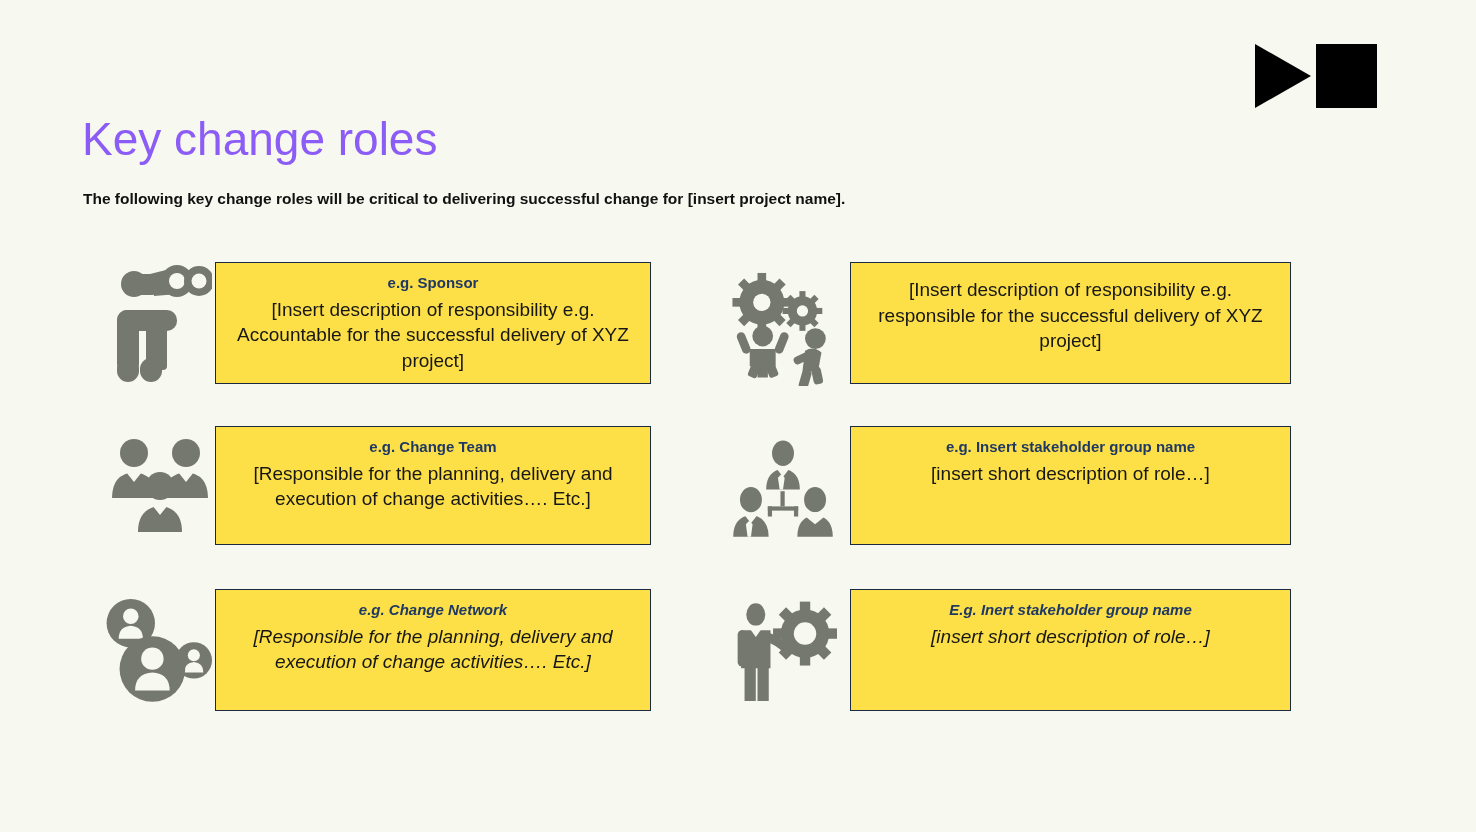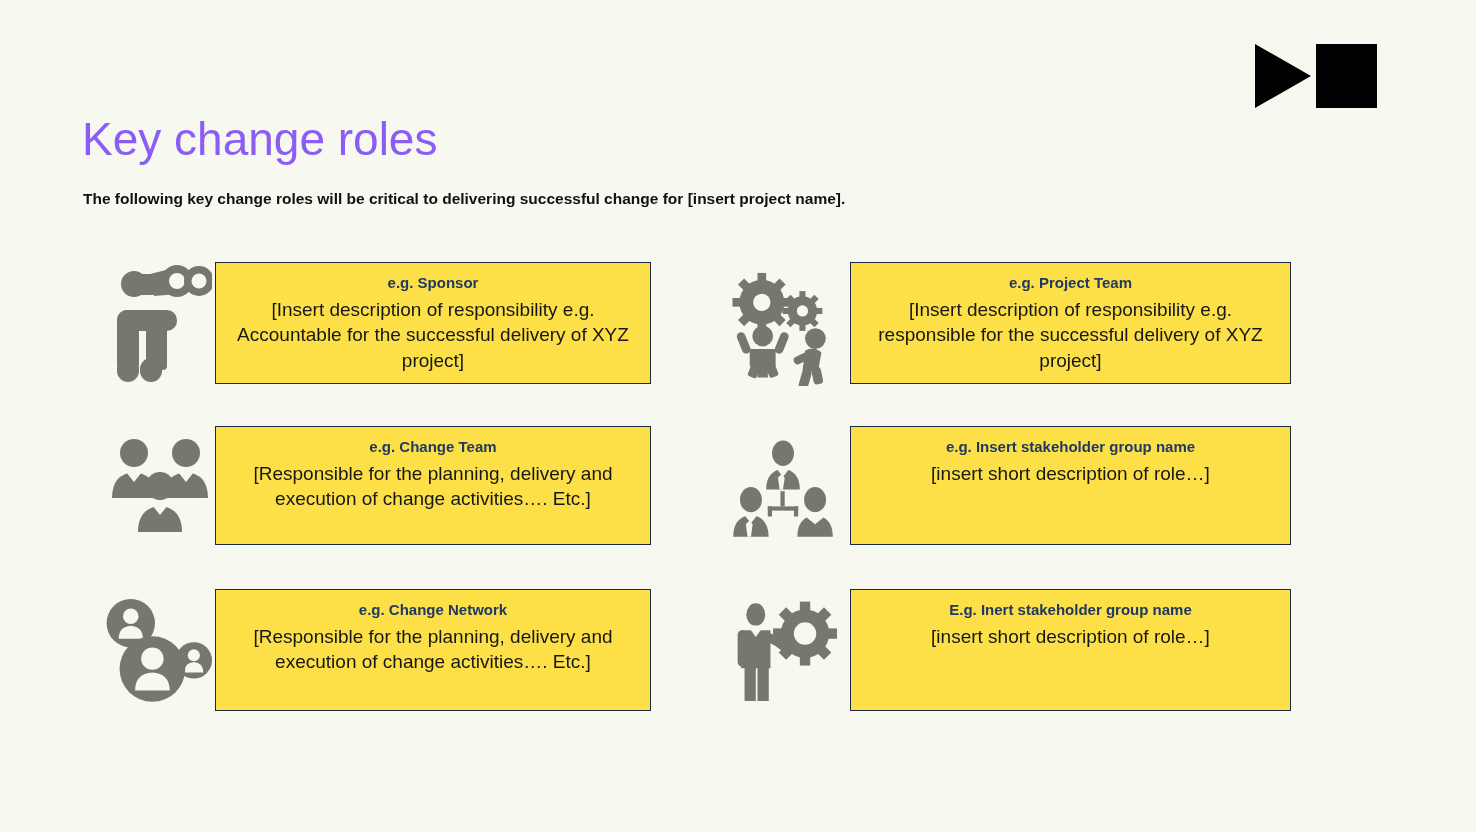--- a/index.html
+++ b/index.html
@@ -84,21 +84,21 @@
     color: #171717;
     line-height: 1.35;
     margin: 4px;
   }
 
   
   .col-left  { left: 104px; }
   .col-right { left: 729px; }
   .row-1 { top: 262px; }
   .row-2 { top: 426px; }
-  .row-3 { top: 589px; }
+  .row-3 { top: 589px; font-style: italic; }
 
   .icon-box { width: 108px; height: 122px; }
   .icon-box svg { display: block; }
 
   .card-w-left  { width: 436px; }
   .card-w-right { width: 441px; }
   .card-h-1 { height: 122px; }
   .card-h-2 { height: 119px; }
   .card-h-3 { height: 122px; }
 
@@ -196,21 +196,20 @@
             <circle cx="100" cy="80" r="12"></circle>
             <path d="M88 94 q10 -6 19 2 l-4 22 h-18 z"></path>
             <rect x="74" y="98" width="22" height="9" rx="4.5" transform="rotate(-25 85 102)"></rect>
             <rect x="84" y="116" width="11" height="22" rx="4" transform="rotate(16 89 122)"></rect>
             <rect x="96" y="113" width="11" height="20" rx="4" transform="rotate(-12 101 120)"></rect>
           </g>
         </g>
       </svg>
     </div>
     <div class="card card-w-right card-h-1 gap-r">
-      <p class="card-title">e.g. Project Team</p>
       <p class="card-desc">[Insert description of responsibility e.g. responsible for the successful delivery of XYZ project]</p>
     </div>
   </div>
 
   <div class="role col-left row-2">
     <div class="icon-wrap icon-box">
       <svg viewBox="0 0 108 118" width="108" height="118" aria-hidden="true">
         <g fill="#75786f">
           <g>
             <circle cx="30" cy="25" r="14"></circle>

